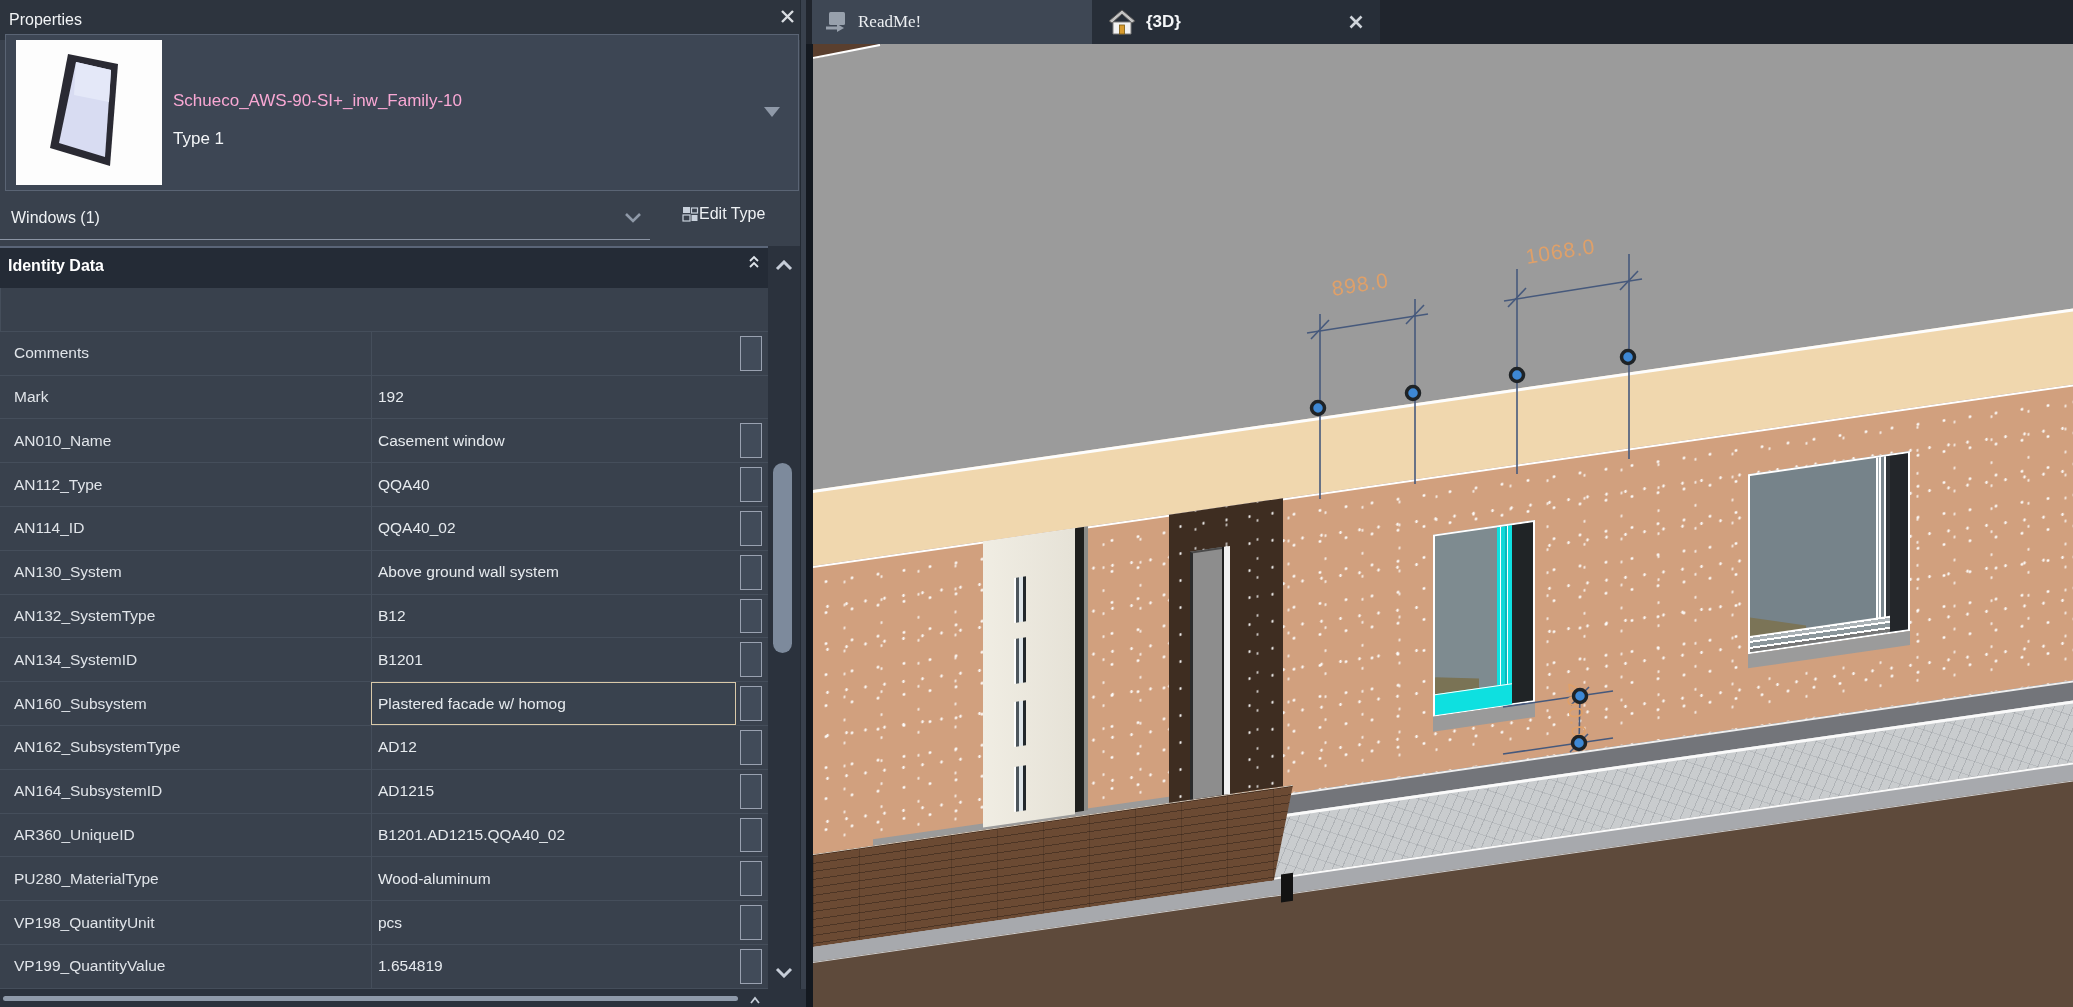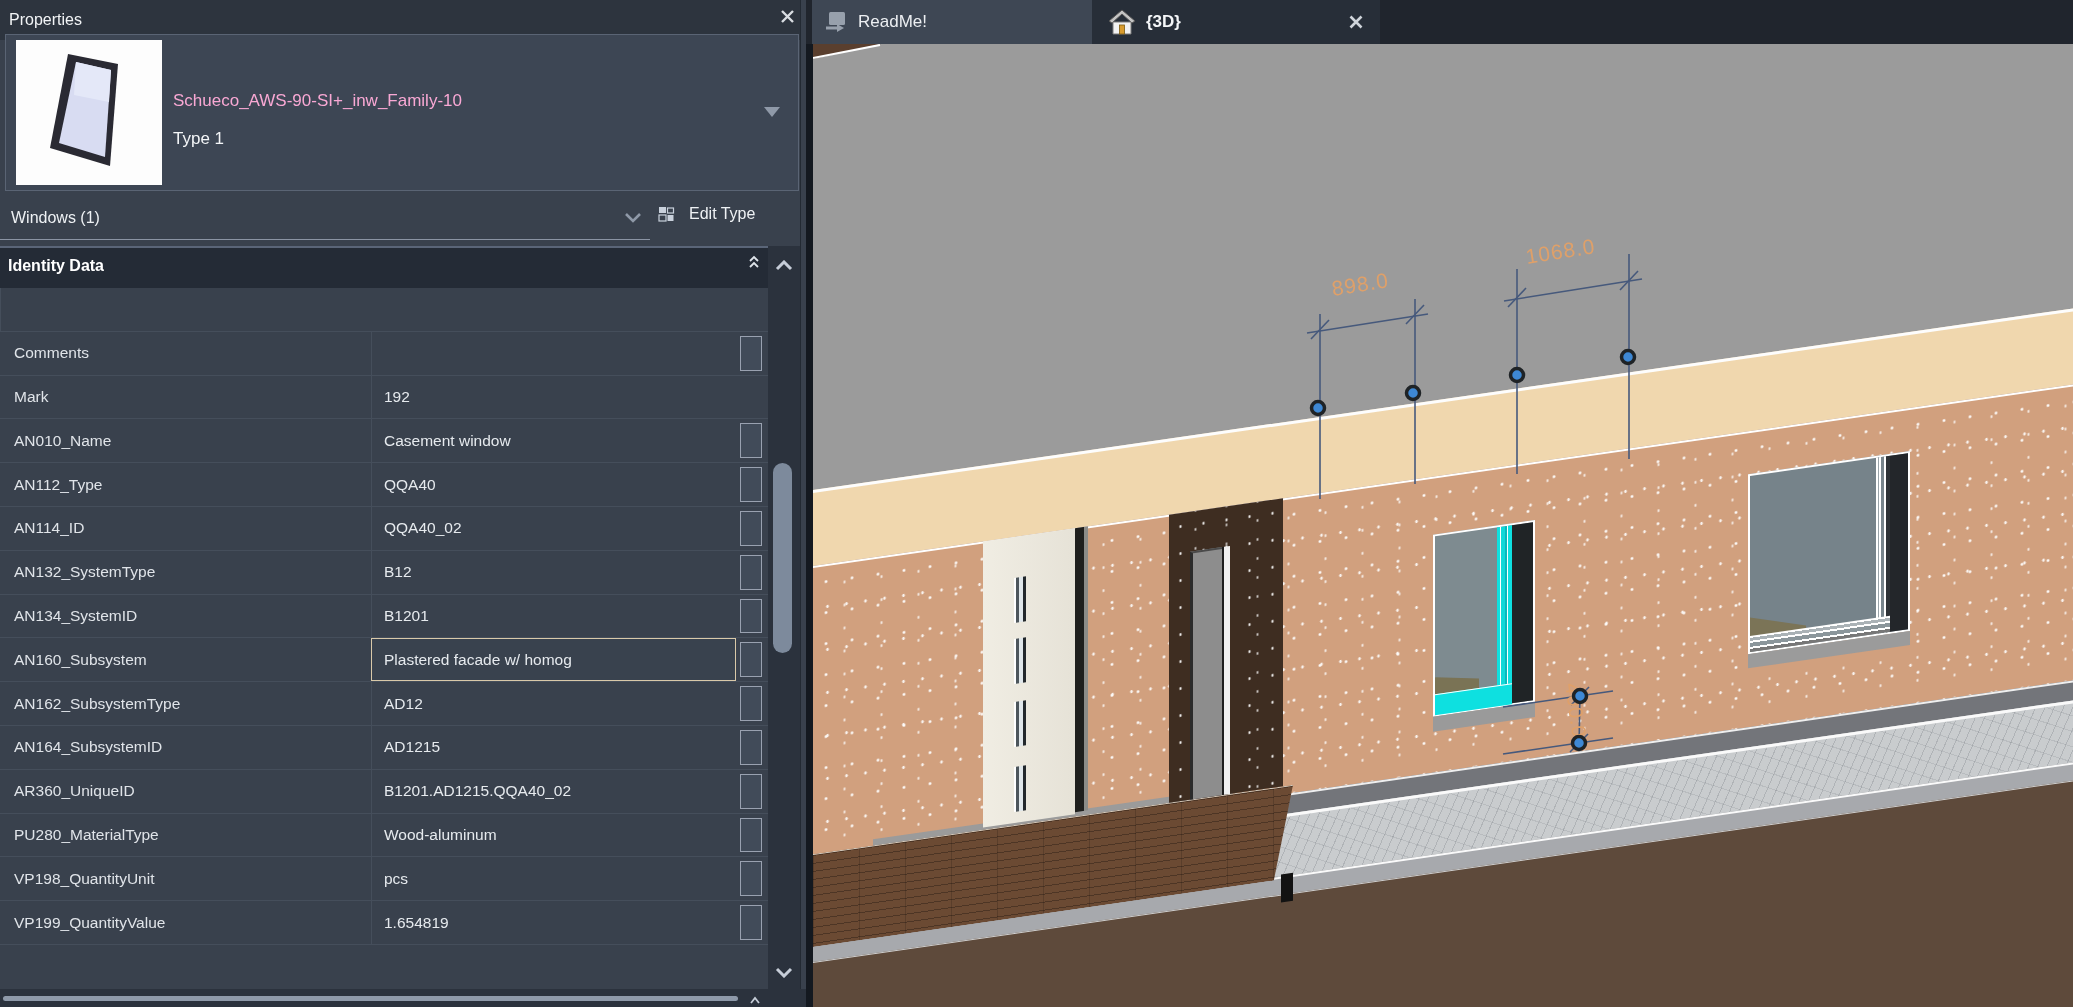--- a/index.html
+++ b/index.html
@@ -20,50 +20,50 @@
   .fam{position:absolute;left:167px;top:56px;font-size:17px;color:#f9a8d4;width:560px;
     white-space:nowrap;overflow:hidden;}
   .typ{position:absolute;left:167px;top:94px;font-size:17px;color:#f3f5f7;}
   .dd-arrow{position:absolute;right:18px;top:72px;width:0;height:0;
     border-left:8px solid transparent;border-right:8px solid transparent;border-top:10px solid #8f99a8;}
 
   .category-row{position:absolute;left:0;top:196px;width:806px;height:46px;}
   .category-label{position:absolute;left:11px;top:13px;font-size:16px;color:#eef1f4;}
   .category-underline{position:absolute;left:0;top:43px;width:650px;height:1px;background:#8b94a4;}
   .cat-chevron{position:absolute;left:624px;top:14px;}
-  .edit-type{position:absolute;left:658px;top:9px;display:flex;align-items:center;gap:14px;cursor:pointer;}
+  .edit-type{position:absolute;left:682px;top:9px;display:flex;align-items:center;gap:0;cursor:pointer;}
   .edit-type .lbl{font-size:16px;color:#eef1f4;}
 
   .section-header{position:absolute;left:0;top:246px;width:806px;height:42px;background:#242b36;
     border-top:2px solid #5a6578;box-sizing:border-box;}
   .section-header .s{position:absolute;left:8px;top:9px;font-size:16px;font-weight:bold;color:#ffffff;}
   .collapse-glyph{position:absolute;left:748px;top:7px;}
 
   .grid{position:absolute;left:0;top:288px;width:768px;height:701px;background:#39414d;overflow:hidden;}
   .prow{display:flex;height:43.8px;box-sizing:border-box;border-bottom:1px solid #454e5b;align-items:stretch;}
   .pname{width:371px;box-sizing:border-box;padding-left:14px;display:flex;align-items:center;
     font-size:15.5px;color:#e0e4e9;}
-  .pval{width:365px;box-sizing:border-box;border-left:1px solid #454e5b;padding-left:12px;
+  .pval{width:365px;box-sizing:border-box;border-left:1px solid #454e5b;padding-left:6px;
     display:flex;align-items:center;font-size:15.5px;color:#e6eaee;}
   .pval.selected{border:1px solid #d9c9a9;background:#39424e;}
   .pbtn{width:22px;margin:4px 0 4px 4px;border:1px solid #99a1b0;background:#414b59;box-sizing:border-box;}
 
   .vscroll{position:absolute;left:768px;top:246px;width:32px;height:743px;background:#2b323d;}
   .vthumb{position:absolute;left:5px;top:217px;width:19px;height:190px;background:#7d8a9c;border-radius:10px;}
   .sarrow{position:absolute;left:6px;}
   .panel-right-edge{position:absolute;left:800px;top:0;width:6px;height:1007px;background:#39414d;border-left:1px solid #232a33;}
 
   .hscroll{position:absolute;left:0;top:989px;width:806px;height:18px;background:#2b323d;}
   .hthumb{position:absolute;left:3px;top:7px;width:735px;height:5px;background:#8e99a9;border-radius:3px;}
   .hglyph{position:absolute;left:748px;top:2px;}
 
   
   .tabbar{position:absolute;left:806px;top:0;width:1267px;height:44px;background:#20252d;}
   .tab{position:absolute;top:0;height:44px;display:flex;align-items:center;cursor:pointer;box-sizing:border-box;}
-  .tab-readme{left:6px;width:280px;background:#3e4754;}
+  .tab-readme{left:6px;width:280px;background:#3e4754;font-family:Liberation Serif, serif;}
   .tab-3d{left:286px;width:288px;background:#272e38;}
   .tab .lbl{font-size:17px;color:#eceff2;}
   .tab-3d .lbl{font-weight:bold;color:#f4f6f8;}
   .tab-close{margin-left:auto;margin-right:16px;display:flex;align-items:center;cursor:pointer;}
 
   
   .view-sep{position:absolute;left:806px;top:44px;width:7px;height:963px;background:#141920;}
   .view{position:absolute;left:813px;top:44px;width:1260px;height:963px;background:#9b9b9b;overflow:hidden;}
   .bands{position:absolute;left:0;top:0;width:1320px;height:1100px;transform:skewY(-8.2deg);transform-origin:0 0;}
   .band{position:absolute;left:0;width:1320px;box-sizing:border-box;}
@@ -211,20 +211,25 @@
     <div class="pname">AN112_Type</div>
     <div class="pval">QQA40</div>
     <div class="pbtn"></div>
   </div>
         <div class="prow">
     <div class="pname">AN114_ID</div>
     <div class="pval">QQA40_02</div>
     <div class="pbtn"></div>
   </div>
         <div class="prow">
+    <div class="pname">AN130_System</div>
+    <div class="pval">Above ground wall system</div>
+    <div class="pbtn"></div>
+  </div>
+        <div class="prow">
     <div class="pname">AN132_SystemType</div>
     <div class="pval">B12</div>
     <div class="pbtn"></div>
   </div>
         <div class="prow">
     <div class="pname">AN134_SystemID</div>
     <div class="pval">B1201</div>
     <div class="pbtn"></div>
   </div>
         <div class="prow">

